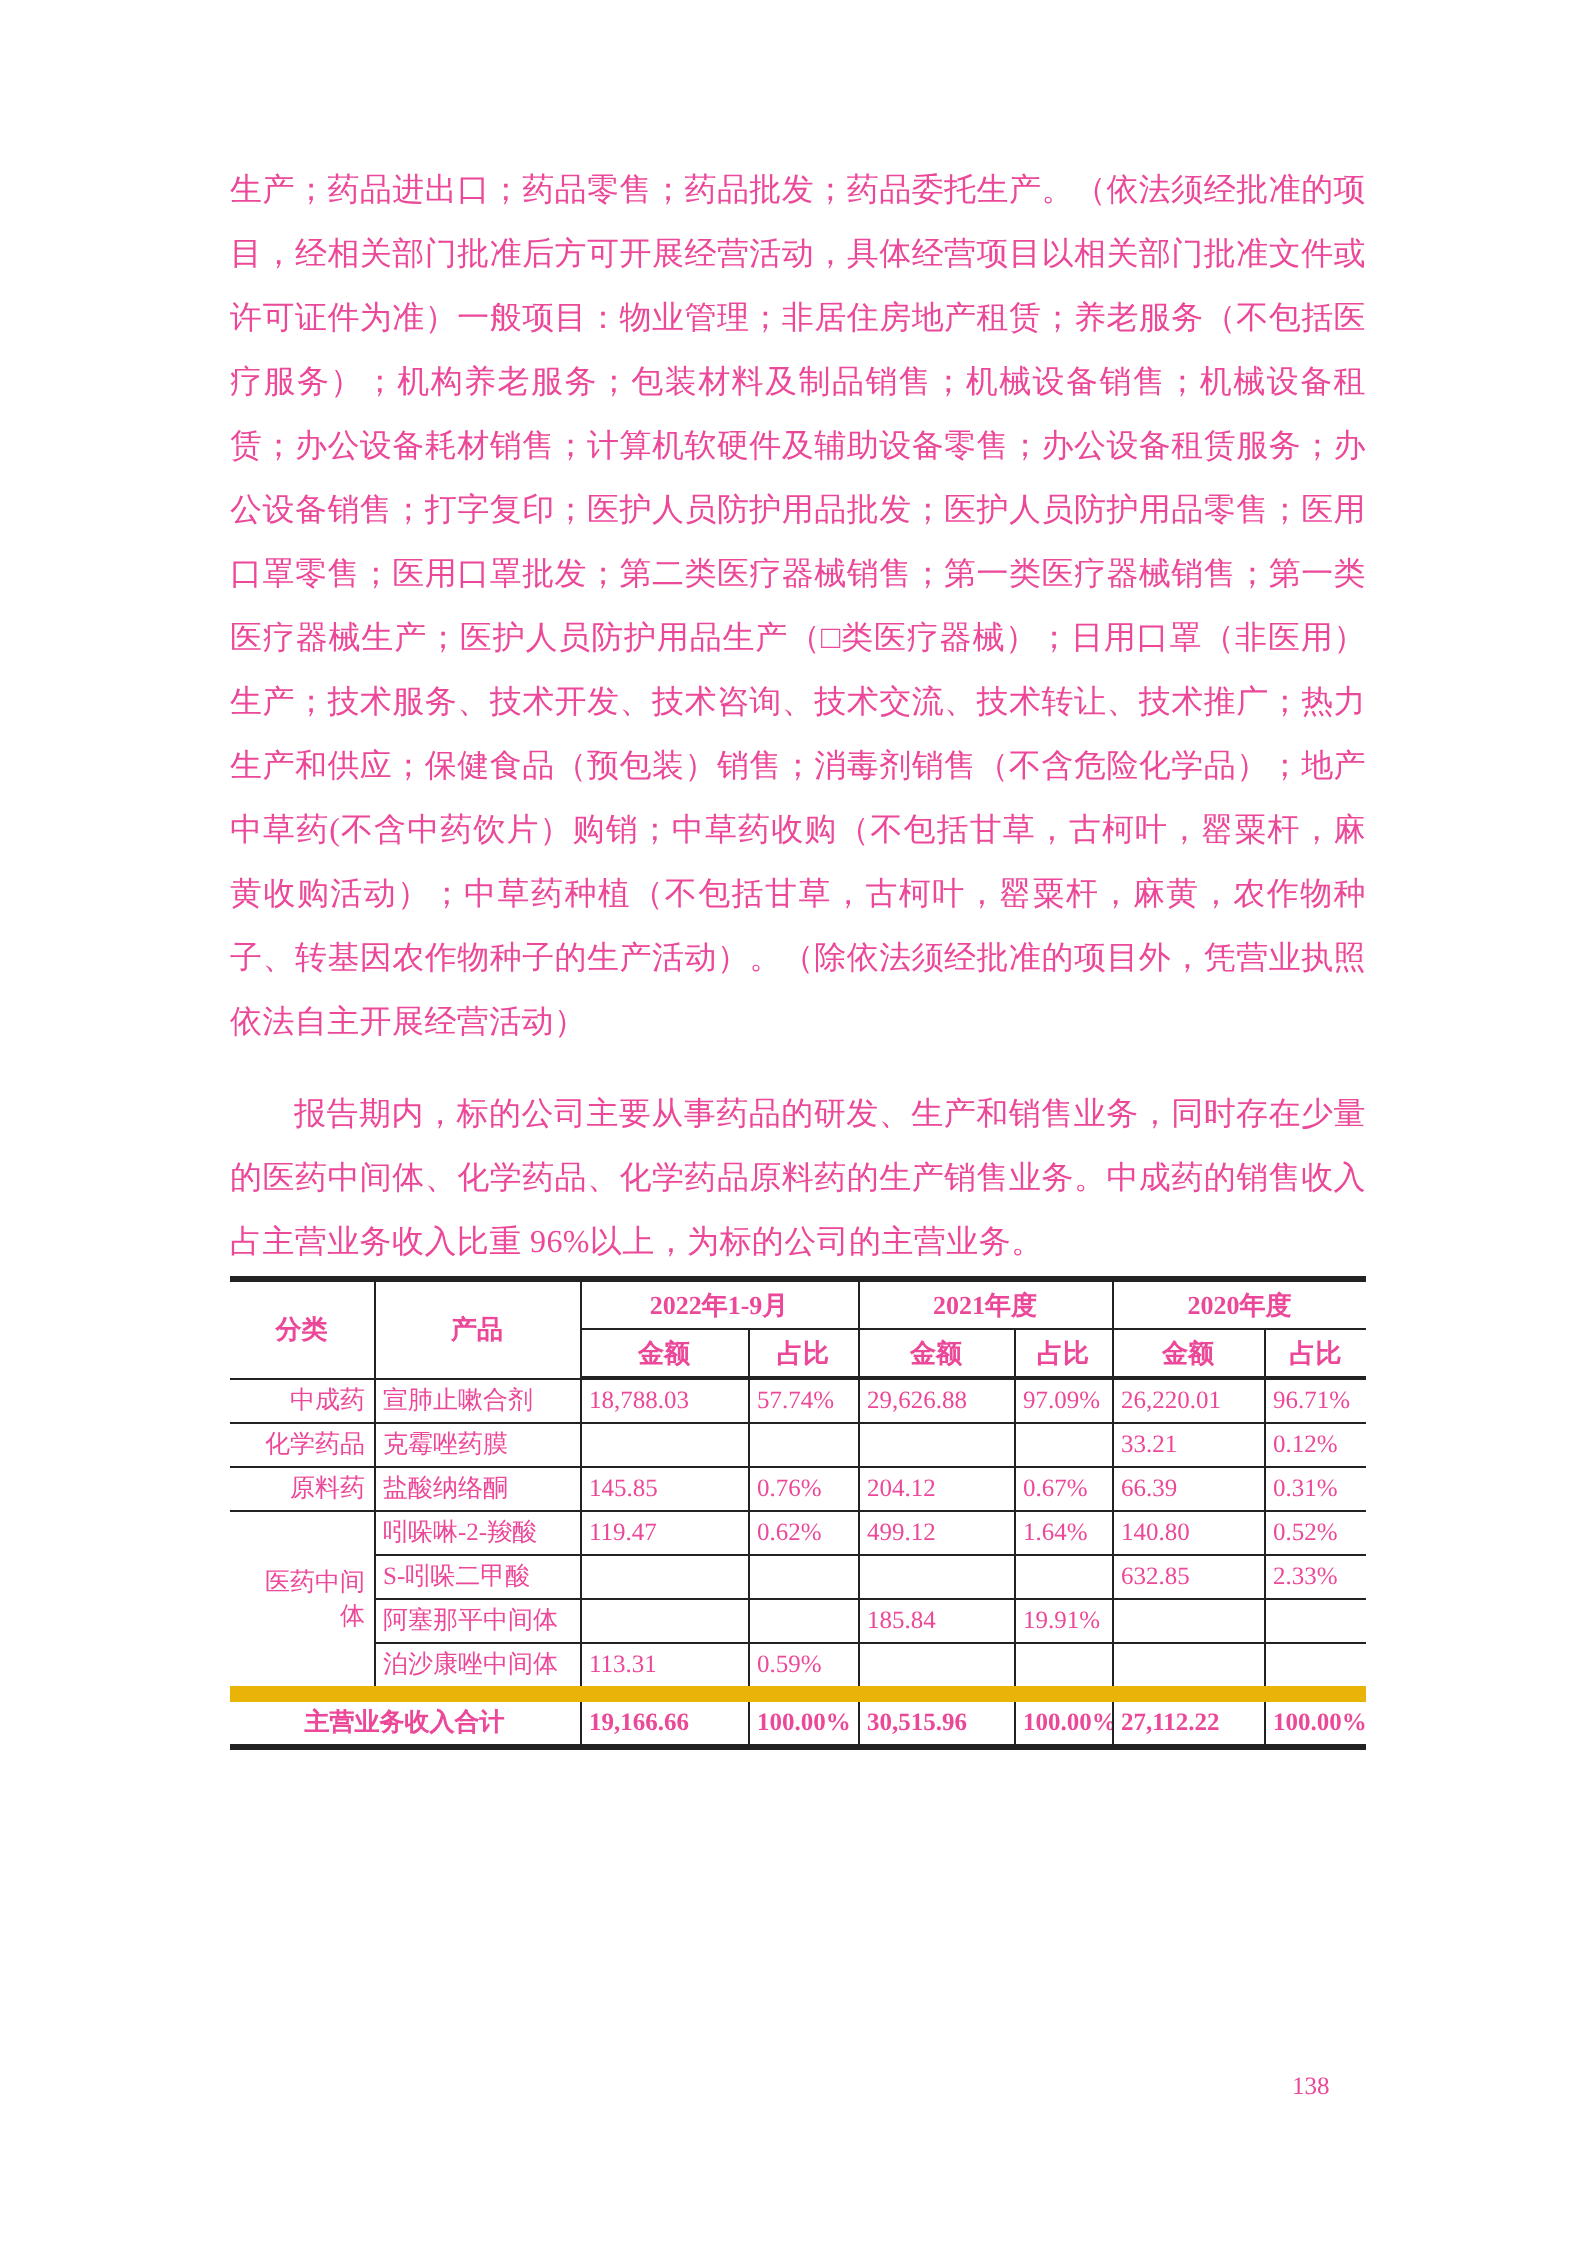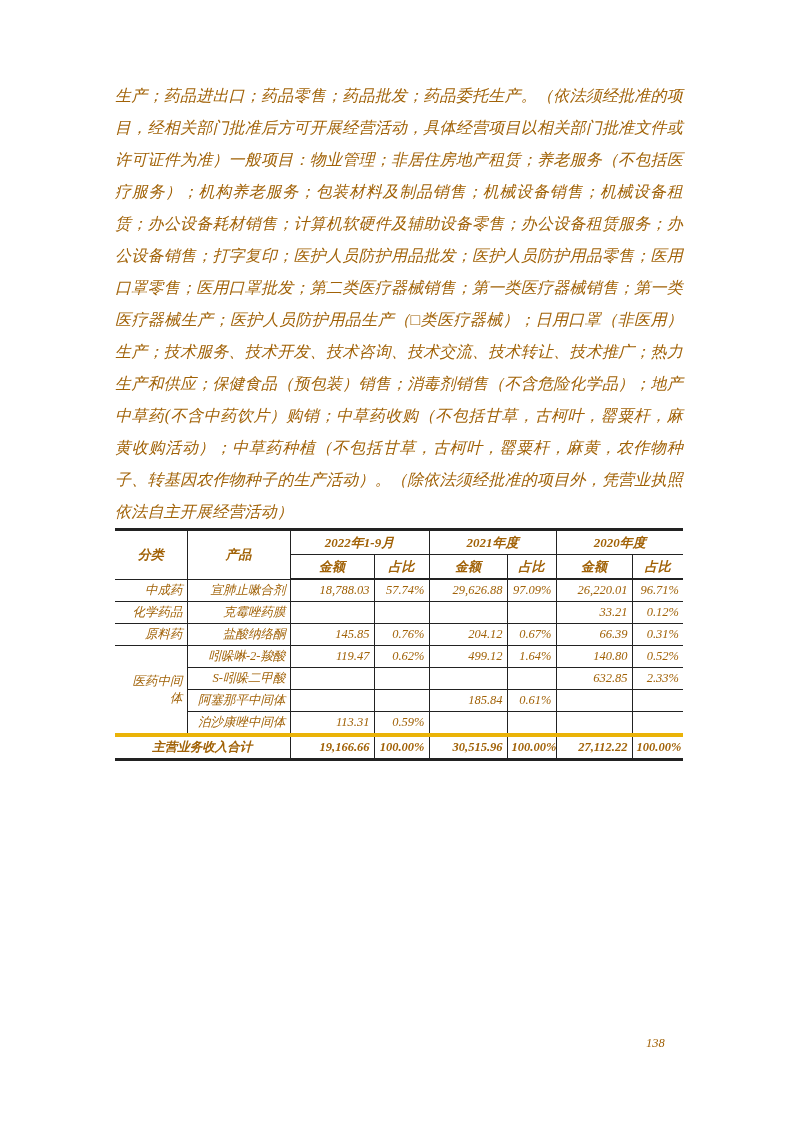--- a/index.html
+++ b/index.html
@@ -3,23 +3,22 @@
 <meta charset="utf-8">
 <style>
   html, body { margin: 0; padding: 0; background: #e8e8e8; }
   .page {
     position: relative;
     width: 793px;
     height: 1122px;
     margin: 0 auto;
     background: #ffffff;
     font-family: "Liberation Serif", "DejaVu Serif", serif;
-    color: #a16207;
+    color: #ec4899;
     overflow: hidden;
-    font-style: italic;
   }
   .content {
     position: absolute;
     left: 115px;
     top: 80px;
     width: 568px;
   }
   .scope-para {
     margin: 0;
     font-size: 16px;
@@ -73,43 +72,44 @@
   table.revenue td:last-child  { border-right: 0; }
   tr.hrow td {
     font-weight: bold;
     text-align: center;
     font-size: 13px;
     padding: 3px 2px;
   }
   tr.h2 td { border-bottom: 2px solid #222; }
   td.thick-bottom { border-bottom: 2px solid #222; }
   td.cat  { text-align: right; white-space: pre-line; }
-  td.prod { text-align: right; }
-  td.num  { text-align: right; padding-right: 5px; }
+  td.prod { text-align: left; }
+  td.num  { padding-right: 5px; }
   tr.total td {
-    border-top: 4px solid #eab308;
+    border-top: 8px solid #eab308;
     font-weight: bold;
   }
   td.total-label { text-align: center; }
   .page-number {
     position: absolute;
     left: 646px;
     top: 1036px;
     font-size: 12.5px;
   }
 </style>
 </head>
 <body>
 
 <div class="page">
   <div class="content">
 
     <p class="scope-para">生产；药品进出口；药品零售；药品批发；药品委托生产。（依法须经批准的项目，经相关部门批准后方可开展经营活动，具体经营项目以相关部门批准文件或许可证件为准）一般项目：物业管理；非居住房地产租赁；养老服务（不包括医疗服务）；机构养老服务；包装材料及制品销售；机械设备销售；机械设备租赁；办公设备耗材销售；计算机软硬件及辅助设备零售；办公设备租赁服务；办公设备销售；打字复印；医护人员防护用品批发；医护人员防护用品零售；医用口罩零售；医用口罩批发；第二类医疗器械销售；第一类医疗器械销售；第一类医疗器械生产；医护人员防护用品生产（□类医疗器械）；日用口罩（非医用）生产；技术服务、技术开发、技术咨询、技术交流、技术转让、技术推广；热力生产和供应；保健食品（预包装）销售；消毒剂销售（不含危险化学品）；地产中草药(不含中药饮片）购销；中草药收购（不包括甘草，古柯叶，罂粟杆，麻黄收购活动）；中草药种植（不包括甘草，古柯叶，罂粟杆，麻黄，农作物种子、转基因农作物种子的生产活动）。（除依法须经批准的项目外，凭营业执照依法自主开展经营活动）</p>
 
 
+    <p class="body-para">报告期内，标的公司主要从事药品的研发、生产和销售业务，同时存在少量的医药中间体、化学药品、化学药品原料药的生产销售业务。中成药的销售收入占主营业务收入比重 96%以上，为标的公司的主营业务。</p>
 
 
 
     <table class="revenue">
       <colgroup>
         <col style="width:72px">
         <col style="width:103px">
         <col style="width:84px">
         <col style="width:55px">
         <col style="width:78px">
@@ -187,21 +187,21 @@
           <td class="num"></td>
           <td class="num">632.85</td>
           <td class="num">2.33%</td>
         </tr>
 
         <tr>
           <td class="prod">阿塞那平中间体</td>
           <td class="num"></td>
           <td class="num"></td>
           <td class="num">185.84</td>
-          <td class="num">0.61%</td>
+          <td class="num">19.91%</td>
           <td class="num"></td>
           <td class="num"></td>
         </tr>
 
         <tr>
           <td class="prod">泊沙康唑中间体</td>
           <td class="num">113.31</td>
           <td class="num">0.59%</td>
           <td class="num"></td>
           <td class="num"></td>

